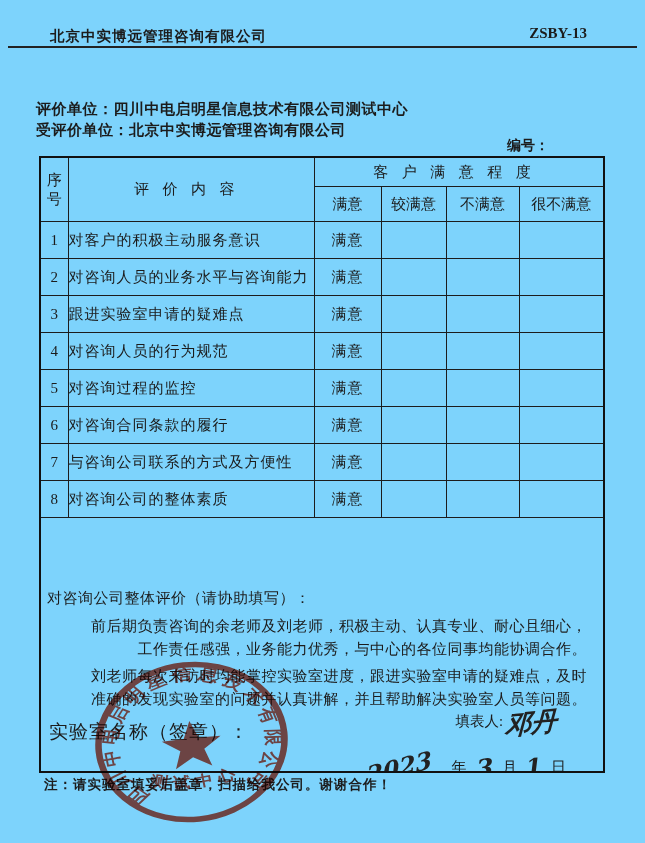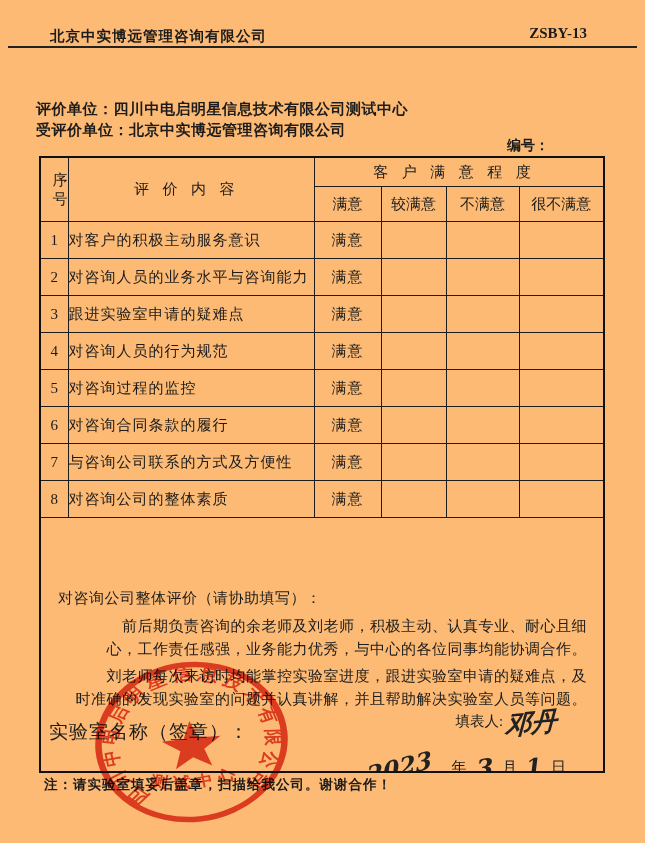--- a/index.html
+++ b/index.html
@@ -1,21 +1,21 @@
 <!DOCTYPE html>
 <html><head>
 <meta charset="utf-8">
 <style>
   html,body{margin:0;padding:0;}
   body{
     width:645px;height:843px;position:relative;background:#ffffff;
     font-family:"Liberation Serif","DejaVu Serif",serif;color:#1c1c1c;
     overflow:hidden;
   }
-  .page{position:absolute;inset:0;background:#fdba74;text-decoration:underline;}
+  .page{position:absolute;inset:0;background:#7dd3fc;text-decoration:underline;}
 
   
   .doc-header-company{position:absolute;left:50px;top:27px;font-size:14.5px;font-weight:bold;letter-spacing:1px;}
   .doc-header-code{position:absolute;right:58px;top:25px;font-size:15px;font-weight:bold;font-family:"Liberation Serif",serif;}
   .doc-header-rule{position:absolute;left:8px;top:46px;width:629px;height:2px;background:#222;}
 
   .doc-title{position:absolute;left:0;top:52px;width:100%;text-align:center;
     font-size:27px;font-weight:bold;letter-spacing:5px;}
 
   .meta-line{position:absolute;left:36px;font-size:15px;font-weight:bold;letter-spacing:0.5px;}
@@ -30,29 +30,29 @@
     font-size:15px;
   }
   table.survey td,table.survey th{
     border:1.5px solid #1c1c1c;
     font-weight:normal;padding:0;vertical-align:middle;
     overflow:hidden;
   }
   table.survey{border:2px solid #111;}
   th.group-head{height:28px;text-align:center;letter-spacing:0.9em;padding-left:0.9em;}
   tr.levels-row th{height:34px;text-align:center;}
-  th.seq-head{text-align:right;line-height:1.25;font-size:15px;margin-top:40px;}
+  th.seq-head{text-align:center;line-height:1.25;font-size:15px;margin-top:40px;}
   th.content-head{text-align:center;letter-spacing:0.9em;padding-left:0.9em;}
   tr.data-row{height:37px;}
   td.cell-no{text-align:center;font-family:"Liberation Serif",serif;}
   td.cell-content{padding-left:12px;letter-spacing:1px;}
   td.cell-rating{text-align:center;letter-spacing:1px;}
 
   td.comment-cell{height:253px;vertical-align:top;position:relative;}
-  .comment-wrap{padding:14px 12px 0 17px;line-height:1.55;letter-spacing:0.5px;}
+  .comment-wrap{padding:14px 12px 0 6px;line-height:1.55;letter-spacing:0.5px;}
   .comment-title{margin:0;font-size:15px;}
   .comment-para{margin:4px;text-indent:2em;font-size:15px;text-align:right;}
 
   .lab-label{position:absolute;left:8px;bottom:26px;font-size:19px;letter-spacing:1px;}
   .filler-line{position:absolute;right:46px;bottom:30px;font-size:14.5px;white-space:nowrap;}
   .date-line{position:absolute;right:28px;bottom:-12px;font-size:15px;white-space:nowrap;z-index:6;}
   .date-line .printed{margin:0 9px;}
 
   .handwriting{
     display:inline-block;font-family:"DejaVu Serif","Liberation Serif",serif;

